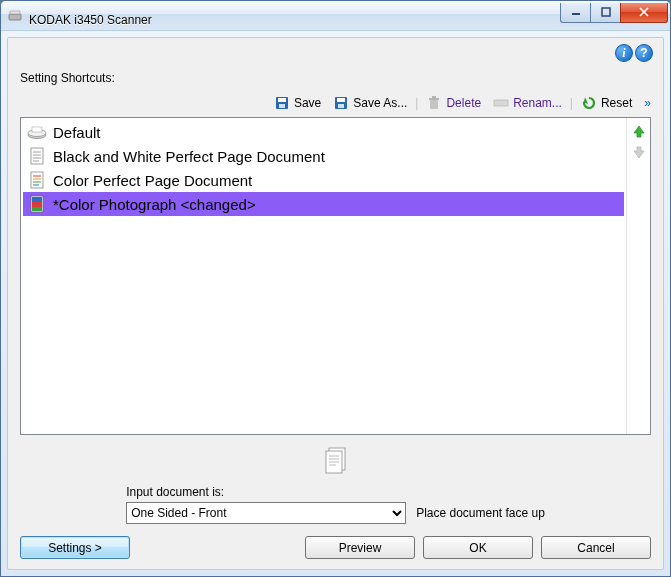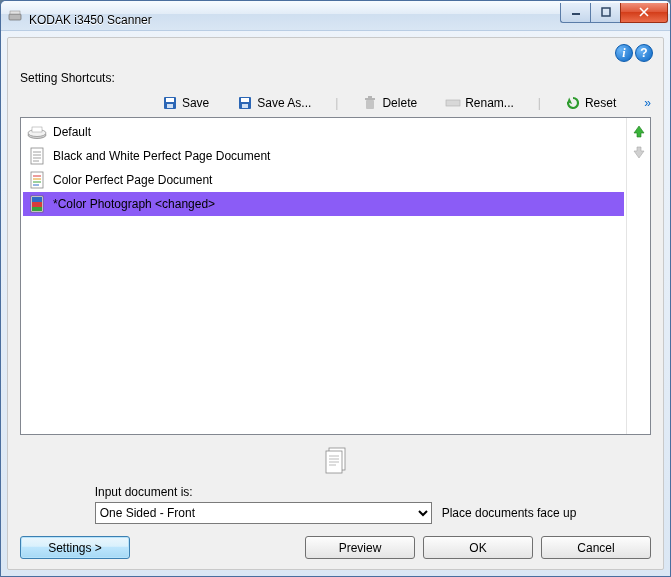--- a/index.html
+++ b/index.html
@@ -86,68 +86,68 @@
     color: #fff; font-weight: bold;
     display: flex; align-items: center; justify-content: center;
     font-size: 12px;
   }
   .section-label { margin-top: 25px; margin-bottom: 4px; color: #000;}
   
   .toolbar {
     display: flex;
     justify-content: flex-end;
     align-items: center;
-    gap: 20px;
+    gap: 4px;
     padding: 4px 2px;
   }
   .tool-item {
     display: flex; align-items: center; gap: 4px;
     color: #000;
     padding: 2px 4px;
     border-radius: 2px;
   }
-  .tool-item.disabled { color: #000000; }
+  .tool-item.disabled { color: #4c1d95; }
   .tool-icon { width: 16px; height: 16px; display:flex; align-items:center; justify-content:center;}
   .chevrons { color:#0066cc; font-size:12px; letter-spacing:-2px; padding-left:4px;}
   
   .listbox {
     flex: 1;
     background: #fff;
     border: 1px solid #828790;
     display: flex;
     position: relative;
     min-height: 310px;
   }
   .list-inner { flex:1; padding: 2px; overflow:auto;}
   .list-item {
     display: flex; align-items: center;
     gap: 6px;
     padding: 3px 4px;
-    font-size: 12px;
+    font-size: 15px;
   }
   .list-item.selected { background: #8b5cf6; }
   .item-icon { width: 20px; height: 18px; display:flex; align-items:center; justify-content:center; flex-shrink:0;}
   .side-arrows {
     width: 24px;
     display:flex; flex-direction:column; align-items:center;
     padding-top: 4px; gap:4px;
     border-left: 1px solid #e4e4e4;
   }
   .arrow-btn { width:18px; height:18px; display:flex; align-items:center; justify-content:center;}
   
   .input-doc-row {
     display:flex; align-items:center; gap:10px;
     margin-top: 10px;
     flex-direction: column;
   }
   .doc-icon { width: 30px; height: 30px; display:flex; align-items:flex-end; justify-content:center;}
   .input-doc-col { flex:1; display:flex; flex-direction:column; gap:3px;}
   .input-doc-select-row { display:flex; align-items:center; gap:10px;}
   select.combo {
-    width: 337px;
+    width: 280px;
     height: 22px;
     font-size: 12px;
     border: 1px solid #7a7a7a;
     background: #fff;
   }
   .hint { color:#000; }
   
   .button-row {
     display:flex;
     gap: 8px;
@@ -336,21 +336,21 @@
           <line x1="7" y1="17" x2="17" y2="17" stroke="#aaa" stroke-width="0.8"></line>
           <line x1="7" y1="20" x2="14" y2="20" stroke="#aaa" stroke-width="0.8"></line>
         </svg>
       </span>
       <div class="input-doc-col">
         <span>Input document is:</span>
         <div class="input-doc-select-row">
           <select class="combo">
             <option>One Sided - Front</option>
           </select>
-          <span class="hint">Place documents face up</span>
+          <span class="hint">Place document face up</span>
         </div>
       </div>
     </div>
 
     <div class="button-row">
       <div class="btn focused" style="min-width:110px;">
         <span>Settings &gt;</span>
       </div>
       <div class="spacer"></div>
       <div class="btn" style="min-width:110px;">

